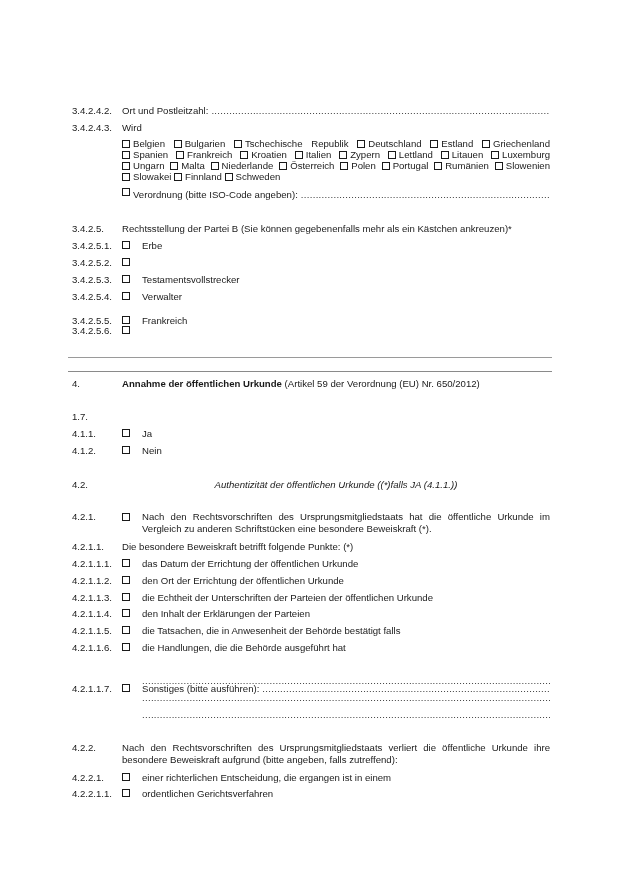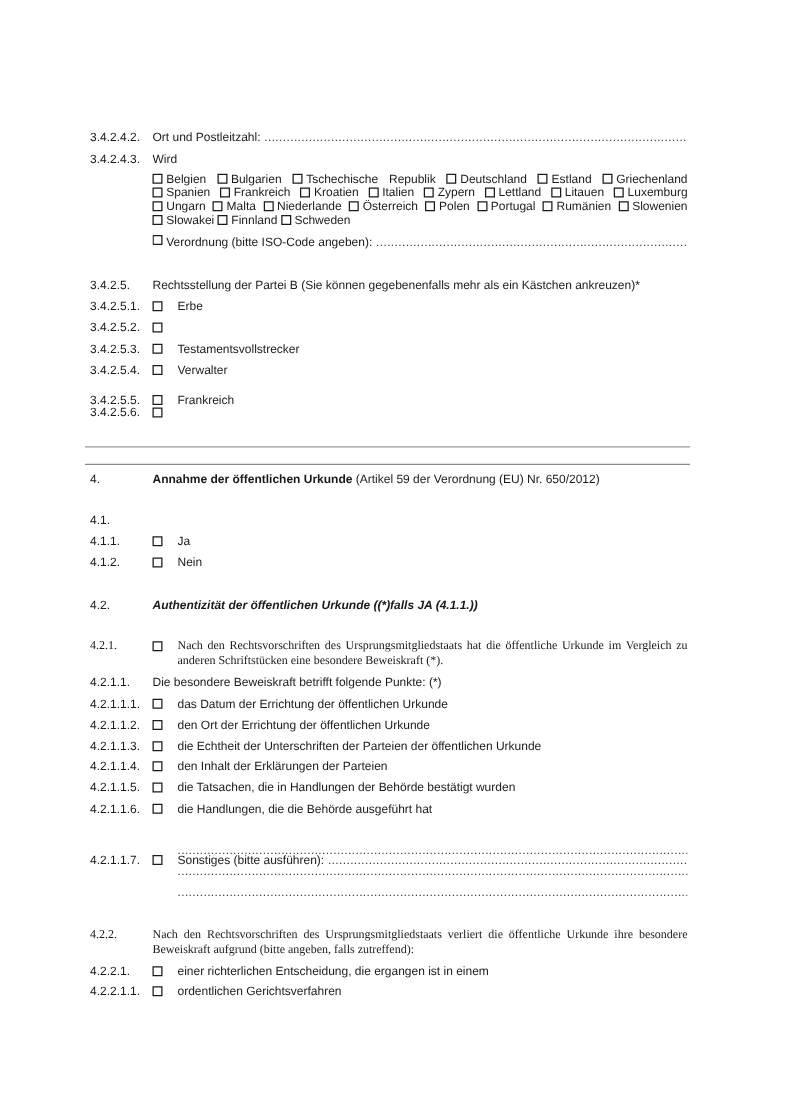--- a/index.html
+++ b/index.html
@@ -11,27 +11,27 @@
   .txt2 { position:absolute; left:70px; top:0; right:0; overflow:hidden; }
   .cb { position:absolute; left:50px; top:2px; width:8px; height:8px; border:1.3px solid #1a1a1a; box-sizing:border-box; }
   .cbi { display:inline-block; width:8px; height:8px; border:1.3px solid #1a1a1a; box-sizing:border-box; vertical-align:-1px; margin-right:3px; }
   .lead { display:flex; }
   .lead .fill { flex:1; overflow:hidden; margin-left:3px; }
   .lead .fill::after { content:"........................................................................................................................................................................................................................................................................................"; letter-spacing:0.3px; color:#333; }
   .dots { position:absolute; left:72px; width:478px; height:13px; overflow:hidden; white-space:nowrap; }
   .dots::after { content:"........................................................................................................................................................................................................................................................................................"; letter-spacing:0.3px; color:#333; }
   .country-block { position:absolute; left:122px; width:428px; line-height:11px; text-align:justify; text-align-last:left; }
   .country { white-space:nowrap; }
-  .multi { position:absolute; left:72px; width:478px; line-height:12px;font-family:Liberation Serif, serif; }
+  .multi { position:absolute; left:72px; width:478px; line-height:12px; }
   .multi .body { position:absolute; left:70px; right:0; top:0; text-align:justify; text-align-last:left; }
   .multi .body2 { position:absolute; left:50px; right:0; top:0; text-align:justify; text-align-last:left; }
   .hr1 { position:absolute; left:68px; width:484px; top:357px; height:0; border-top:1.5px solid #9a9a9a; }
   .hr2 { position:absolute; left:68px; width:484px; top:371px; height:0; border-top:1px solid #8a8a8a; }
   b { font-weight:bold; }
-  .bi { font-weight:bold; font-style:italic; }
+  .bi { font-weight:normal; font-style:italic;text-align:center; }
 </style>
 </head>
 <body>
 
 <div class="row" style="top:104px">
   <span class="num">3.4.2.4.2.</span>
   <span class="txt lead">
       <span>Ort und Postleitzahl:</span>
       <span class="fill"></span>
     </span>
@@ -90,21 +90,21 @@
 
 <div class="hr1"></div>
 <div class="hr2"></div>
 
 <div class="row" style="top:377px">
   <span class="num">4.</span>
   <span class="txt"><b>Annahme der öffentlichen Urkunde</b><span> (Artikel 59 der Verordnung (EU) Nr. 650/2012)</span></span>
 </div>
 
 <div class="row" style="top:410px">
-  <span class="num">4.1.</span>
+  <span class="num">1.7.</span>
 </div>
 <div class="row" style="top:427px">
   <span class="num">4.1.1.</span>
   <span class="cb"></span>
   <span class="txt2">Ja</span>
 </div>
 <div class="row" style="top:444px">
   <span class="num">4.1.2.</span>
   <span class="cb"></span>
   <span class="txt2">Nein</span>
@@ -143,21 +143,21 @@
       <span class="txt2">die Echtheit der Unterschriften der Parteien der öffentlichen Urkunde</span>
     </div>
     <div class="row" style="top: 607px;">
       <span class="num">4.2.1.1.4.</span>
       <span class="cb"></span>
       <span class="txt2">den Inhalt der Erklärungen der Parteien</span>
     </div>
     <div class="row" style="top: 624px;">
       <span class="num">4.2.1.1.5.</span>
       <span class="cb"></span>
-      <span class="txt2">die Tatsachen, die in Handlungen der Behörde bestätigt wurden</span>
+      <span class="txt2">die Tatsachen, die in Anwesenheit der Behörde bestätigt falls</span>
     </div>
     <div class="row" style="top: 641px;">
       <span class="num">4.2.1.1.6.</span>
       <span class="cb"></span>
       <span class="txt2">die Handlungen, die die Behörde ausgeführt hat</span>
     </div>
     <div class="row" style="top: 682px;">
       <span class="num">4.2.1.1.7.</span>
       <span class="cb"></span>
       <span class="txt2 lead">

